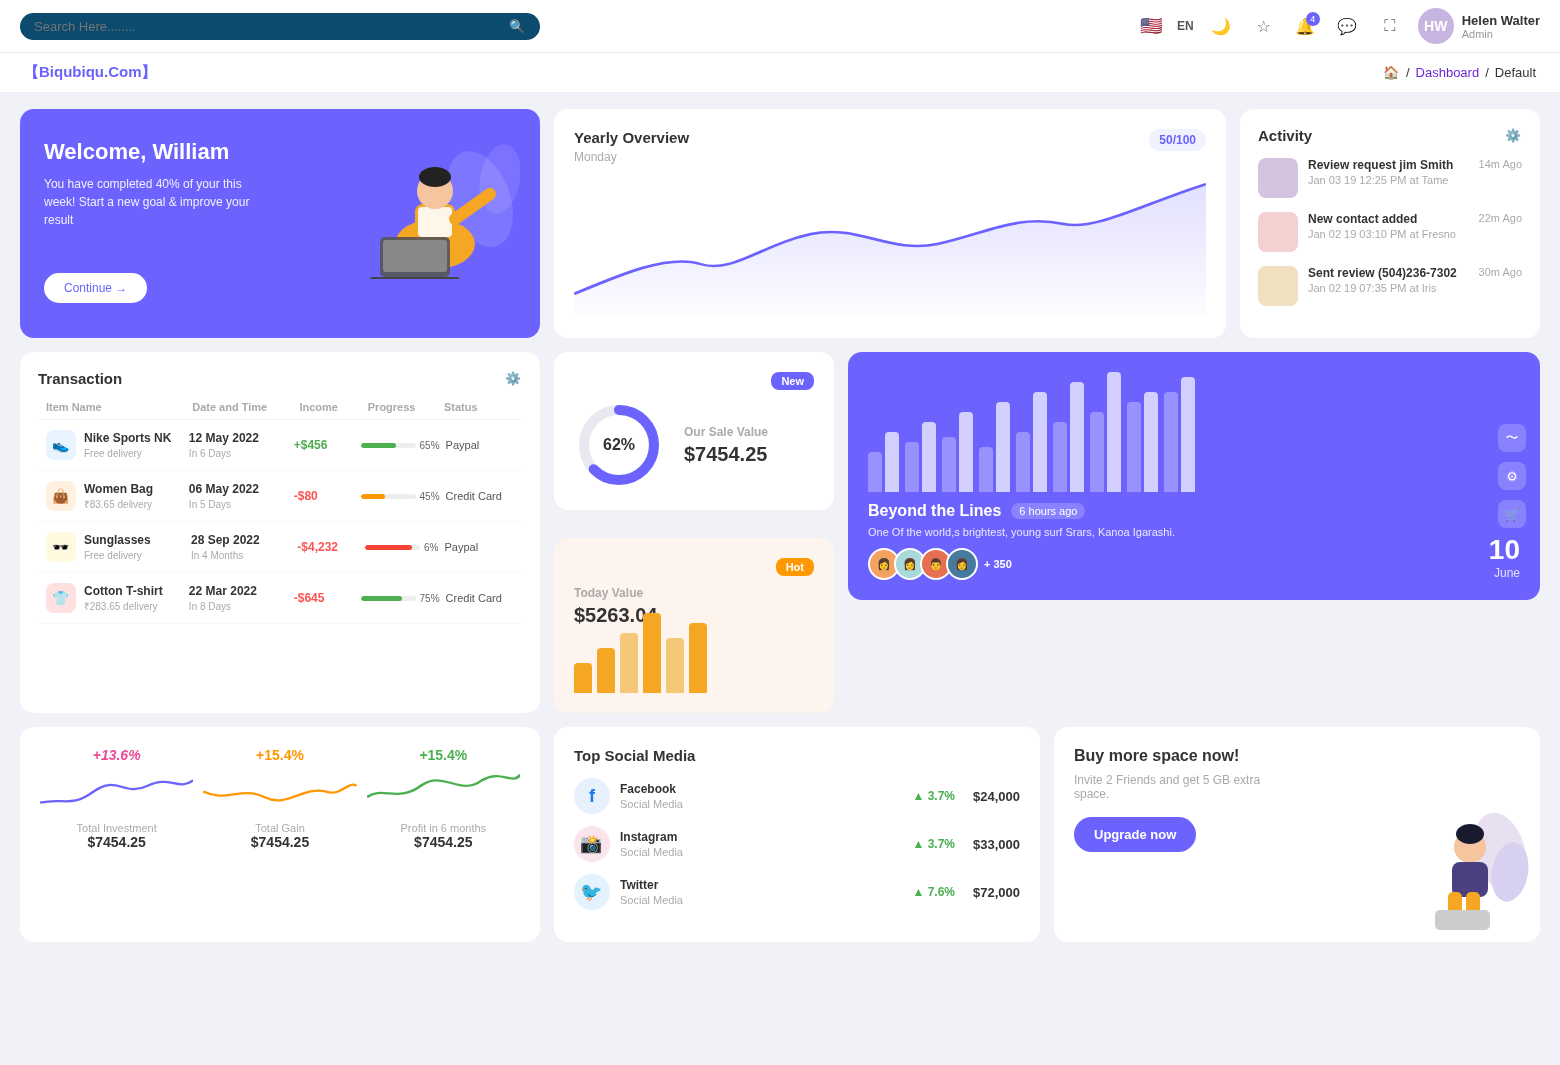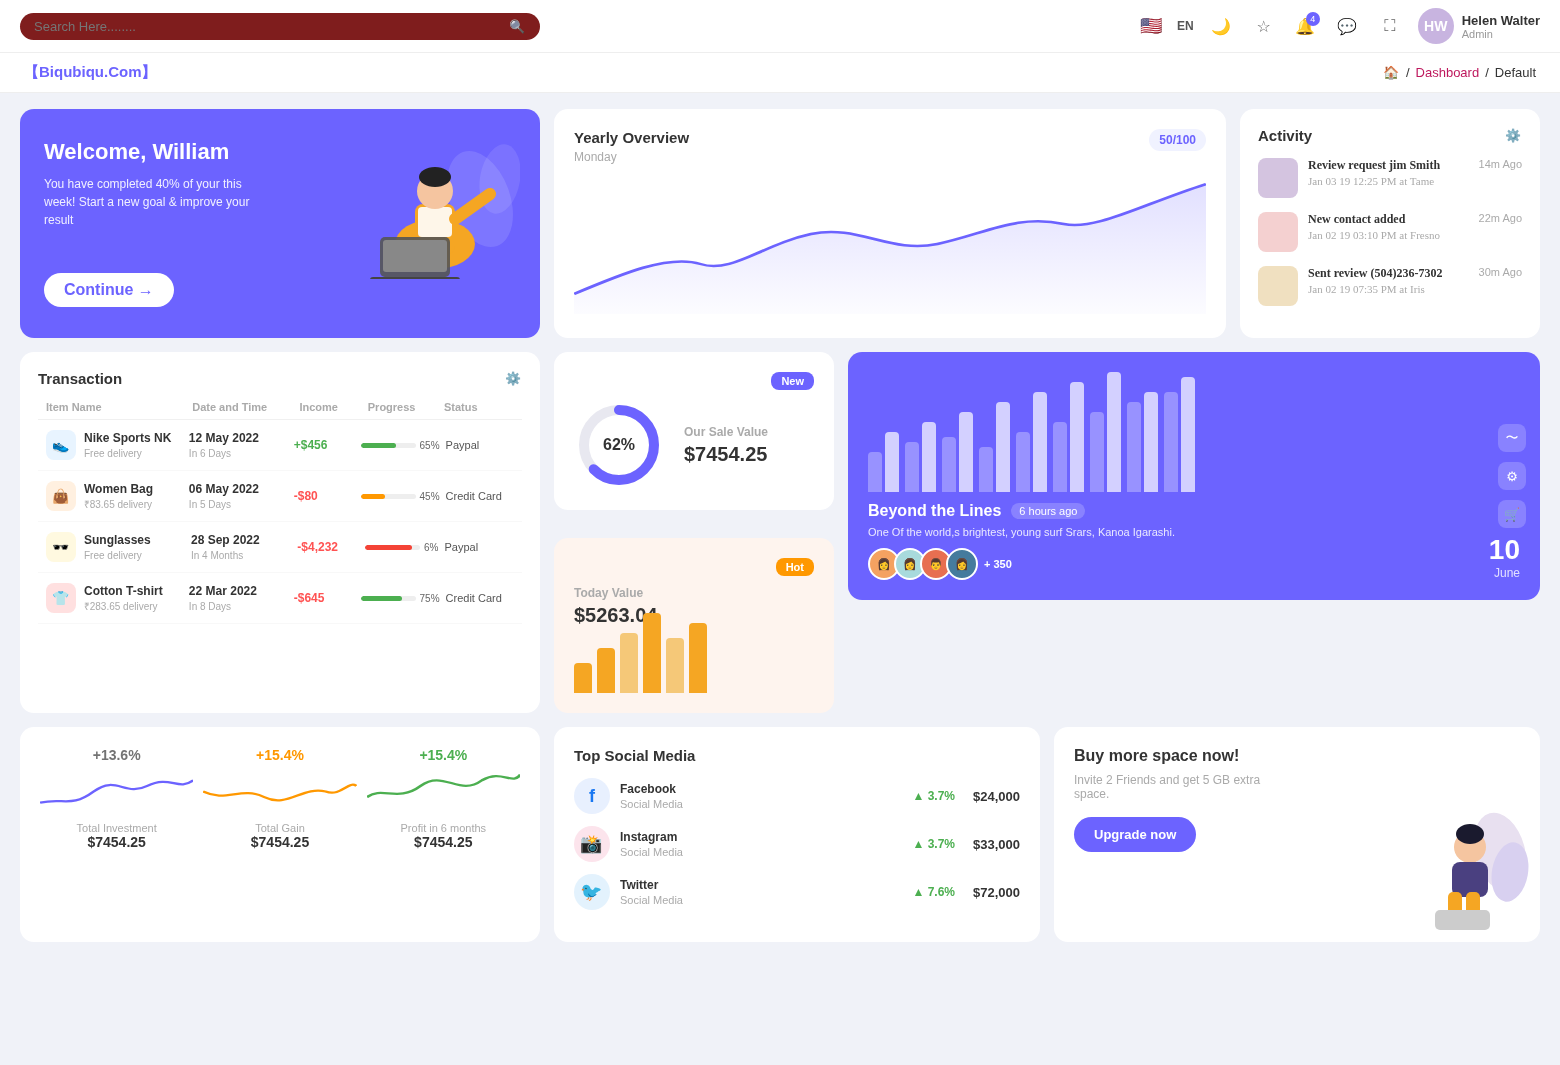--- a/index.html
+++ b/index.html
@@ -5,21 +5,21 @@
     * { box-sizing: border-box; margin: 0; padding: 0; }
     body { font-family: 'Segoe UI', Arial, sans-serif; background: #f0f2f8; color: #333; font-size: 13px; }
 
     
     .topnav {
       display: flex; align-items: center; background: #fff;
       padding: 8px 20px; gap: 12px; border-bottom: 1px solid #eee;
       position: sticky; top: 0; z-index: 100;
     }
     .search-bar {
-      display: flex; align-items: center; background: #7f1d1d;
+      display: flex; align-items: center; background: #0c4a6e;
       border-radius: 20px; padding: 6px 14px; flex: 1; max-width: 520px; gap: 8px;
     }
     .search-bar input {
       border: none; background: transparent; outline: none; font-size: 13px; color: #999; width: 100%;
     }
     .nav-right { display: flex; align-items: center; gap: 14px; margin-left: auto; }
     .nav-icon { width: 28px; height: 28px; display: flex; align-items: center; justify-content: center; cursor: pointer; color: #666; font-size: 16px; position: relative; }
     .badge { position: absolute; top: 0; right: 0; background: #6c63ff; color: #fff; border-radius: 50%; width: 14px; height: 14px; font-size: 9px; display: flex; align-items: center; justify-content: center; }
     .flag { font-size: 18px; }
     .lang { font-size: 12px; color: #555; font-weight: 600; }
@@ -29,39 +29,39 @@
     .user-name { font-weight: 700; font-size: 13px; }
     .user-role { font-size: 11px; color: #999; }
 
     
     .breadcrumb-bar {
       display: flex; align-items: center; justify-content: space-between;
       padding: 10px 24px; background: #fff; border-bottom: 1px solid #eee;
     }
     .site-logo { font-size: 15px; font-weight: 700; color: #6c63ff; }
     .breadcrumb { display: flex; align-items: center; gap: 6px; font-size: 13px; color: #999; }
-    .breadcrumb a { color: #be185d; text-decoration: none; }
+    .breadcrumb a { color: #6d28d9; text-decoration: none; }
     .breadcrumb span { color: #333; }
 
     
     .main-container { padding: 16px 20px; display: flex; flex-direction: column; gap: 14px; }
 
     
     .row1 { display: grid; grid-template-columns: 520px 1fr 300px; gap: 14px; }
 
     
     .welcome-card {
       background: #6c63ff; border-radius: 14px; padding: 30px 24px; position: relative;
       overflow: hidden; color: #fff; min-height: 180px;
     }
     .welcome-card h2 { font-size: 22px; font-weight: 700; margin-bottom: 10px; }
     .welcome-card p { font-size: 12px; opacity: 0.9; line-height: 1.5; max-width: 230px; margin-bottom: 18px; }
     .continue-btn {
       background: #fff; color: #6c63ff; border: none; border-radius: 20px;
-      padding: 8px 20px; font-size: 16px; font-weight: 700; cursor: pointer; display: flex; align-items: center; gap: 6px; margin-top: 44px;
+      padding: 8px 20px; font-size: 12px; font-weight: 400; cursor: pointer; display: flex; align-items: center; gap: 6px; margin-top: 44px;
     }
     .welcome-illustration {
       position: absolute; right: 20px; top: 10px; width: 170px; height: 160px;
     }
     
 
     
     .yearly-card {
       background: #fff; border-radius: 14px; padding: 20px; position: relative;
     }
@@ -69,21 +69,21 @@
     .yearly-card .card-sub { font-size: 12px; color: #aaa; margin-top: 4px; }
     .score-badge { position: absolute; right: 20px; top: 20px; background: #f0f2ff; color: #6c63ff; border-radius: 12px; padding: 4px 10px; font-size: 12px; font-weight: 600; }
     .chart-area { margin-top: 10px; }
 
     
     .activity-card { background: #fff; border-radius: 14px; padding: 18px; }
     .activity-header { display: flex; align-items: center; justify-content: space-between; margin-bottom: 14px; }
     .activity-header h3 { font-size: 15px; font-weight: 700; }
     .activity-item { display: flex; align-items: flex-start; gap: 10px; margin-bottom: 14px; }
     .activity-thumb { width: 40px; height: 40px; border-radius: 8px; background: #e0d8f0; flex-shrink: 0; overflow: hidden; }
-    .activity-info { flex: 1; font-family: Liberation Serif, serif; }
+    .activity-info { flex: 1; }
     .activity-info strong { font-size: 12px; font-weight: 700; display: block; }
     .activity-info span { font-size: 11px; color: #aaa; }
     .activity-time { font-size: 11px; color: #aaa; white-space: nowrap; }
 
     
     .row2 { display: grid; grid-template-columns: 520px 280px 1fr; gap: 14px; }
 
     
     .transaction-card { background: #fff; border-radius: 14px; padding: 18px; }
     .transaction-header { display: flex; align-items: center; justify-content: space-between; margin-bottom: 14px; }
@@ -138,21 +138,21 @@
     .beyond-icons { position: absolute; right: 14px; top: 50%; transform: translateY(-50%); display: flex; flex-direction: column; gap: 10px; }
     .beyond-icon-btn { width: 28px; height: 28px; border-radius: 8px; background: rgba(255,255,255,0.2); display: flex; align-items: center; justify-content: center; cursor: pointer; color: #fff; font-size: 13px; }
 
     
     .row3 { display: grid; grid-template-columns: 520px 1fr 1fr; gap: 14px; }
 
     
     .metrics-card { background: #fff; border-radius: 14px; padding: 20px; display: grid; grid-template-columns: 1fr 1fr 1fr; gap: 10px; }
     .metric-item { display: flex; flex-direction: column; align-items: center; }
     .metric-pct { font-size: 14px; font-weight: 800; margin-bottom: 6px; }
-    .metric-pct.purple { color: #737373; }
+    .metric-pct.purple { color: #ec4899; font-style: italic; }
     .metric-pct.orange { color: #ff9800; }
     .metric-pct.green { color: #4caf50; }
     .sparkline { width: 100%; height: 45px; margin-bottom: 8px; }
     .metric-label { font-size: 11px; color: #aaa; text-align: center; }
     .metric-value { font-size: 14px; font-weight: 800; color: #333; }
 
     
     .social-card { background: #fff; border-radius: 14px; padding: 20px; }
     .social-card h3 { font-size: 15px; font-weight: 700; margin-bottom: 14px; }
     .social-item { display: flex; align-items: center; gap: 10px; margin-bottom: 12px; }

